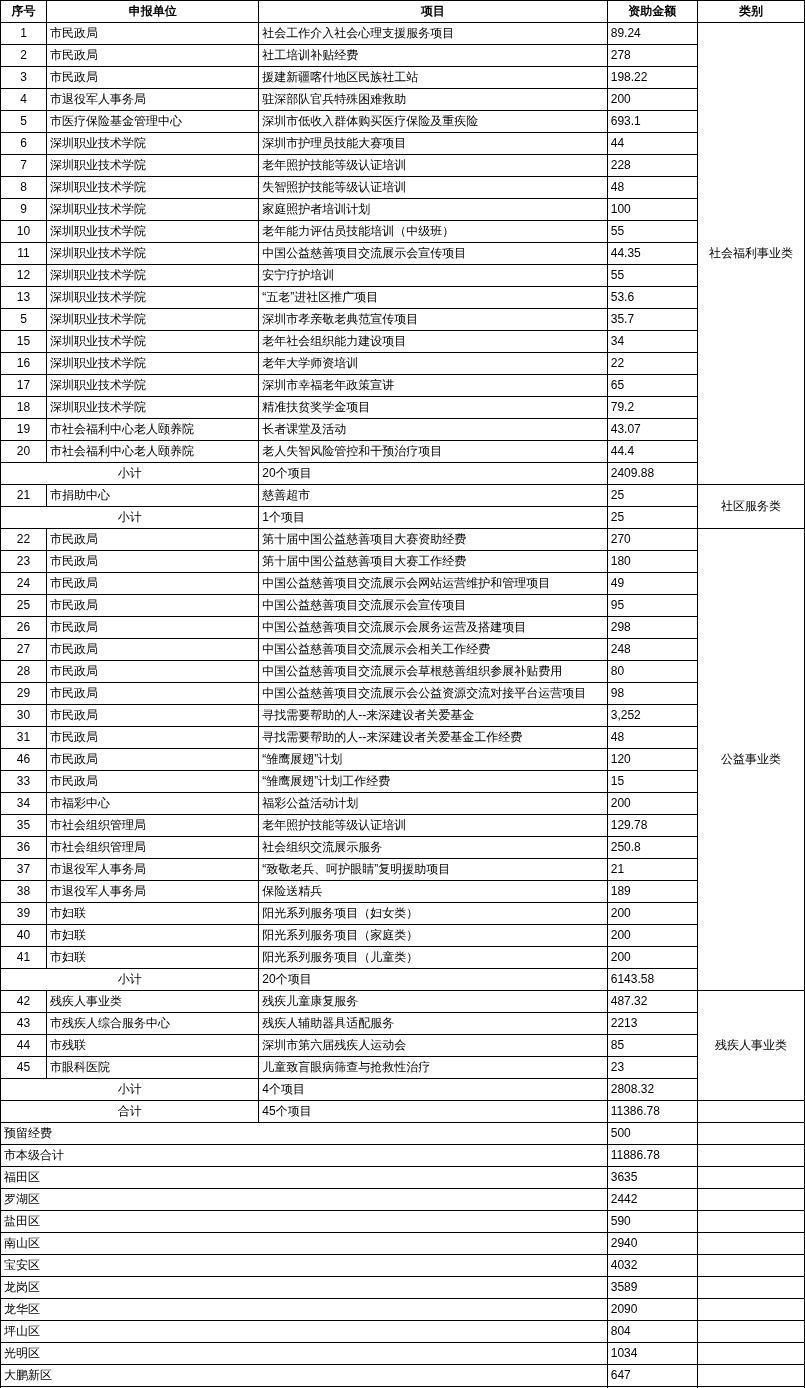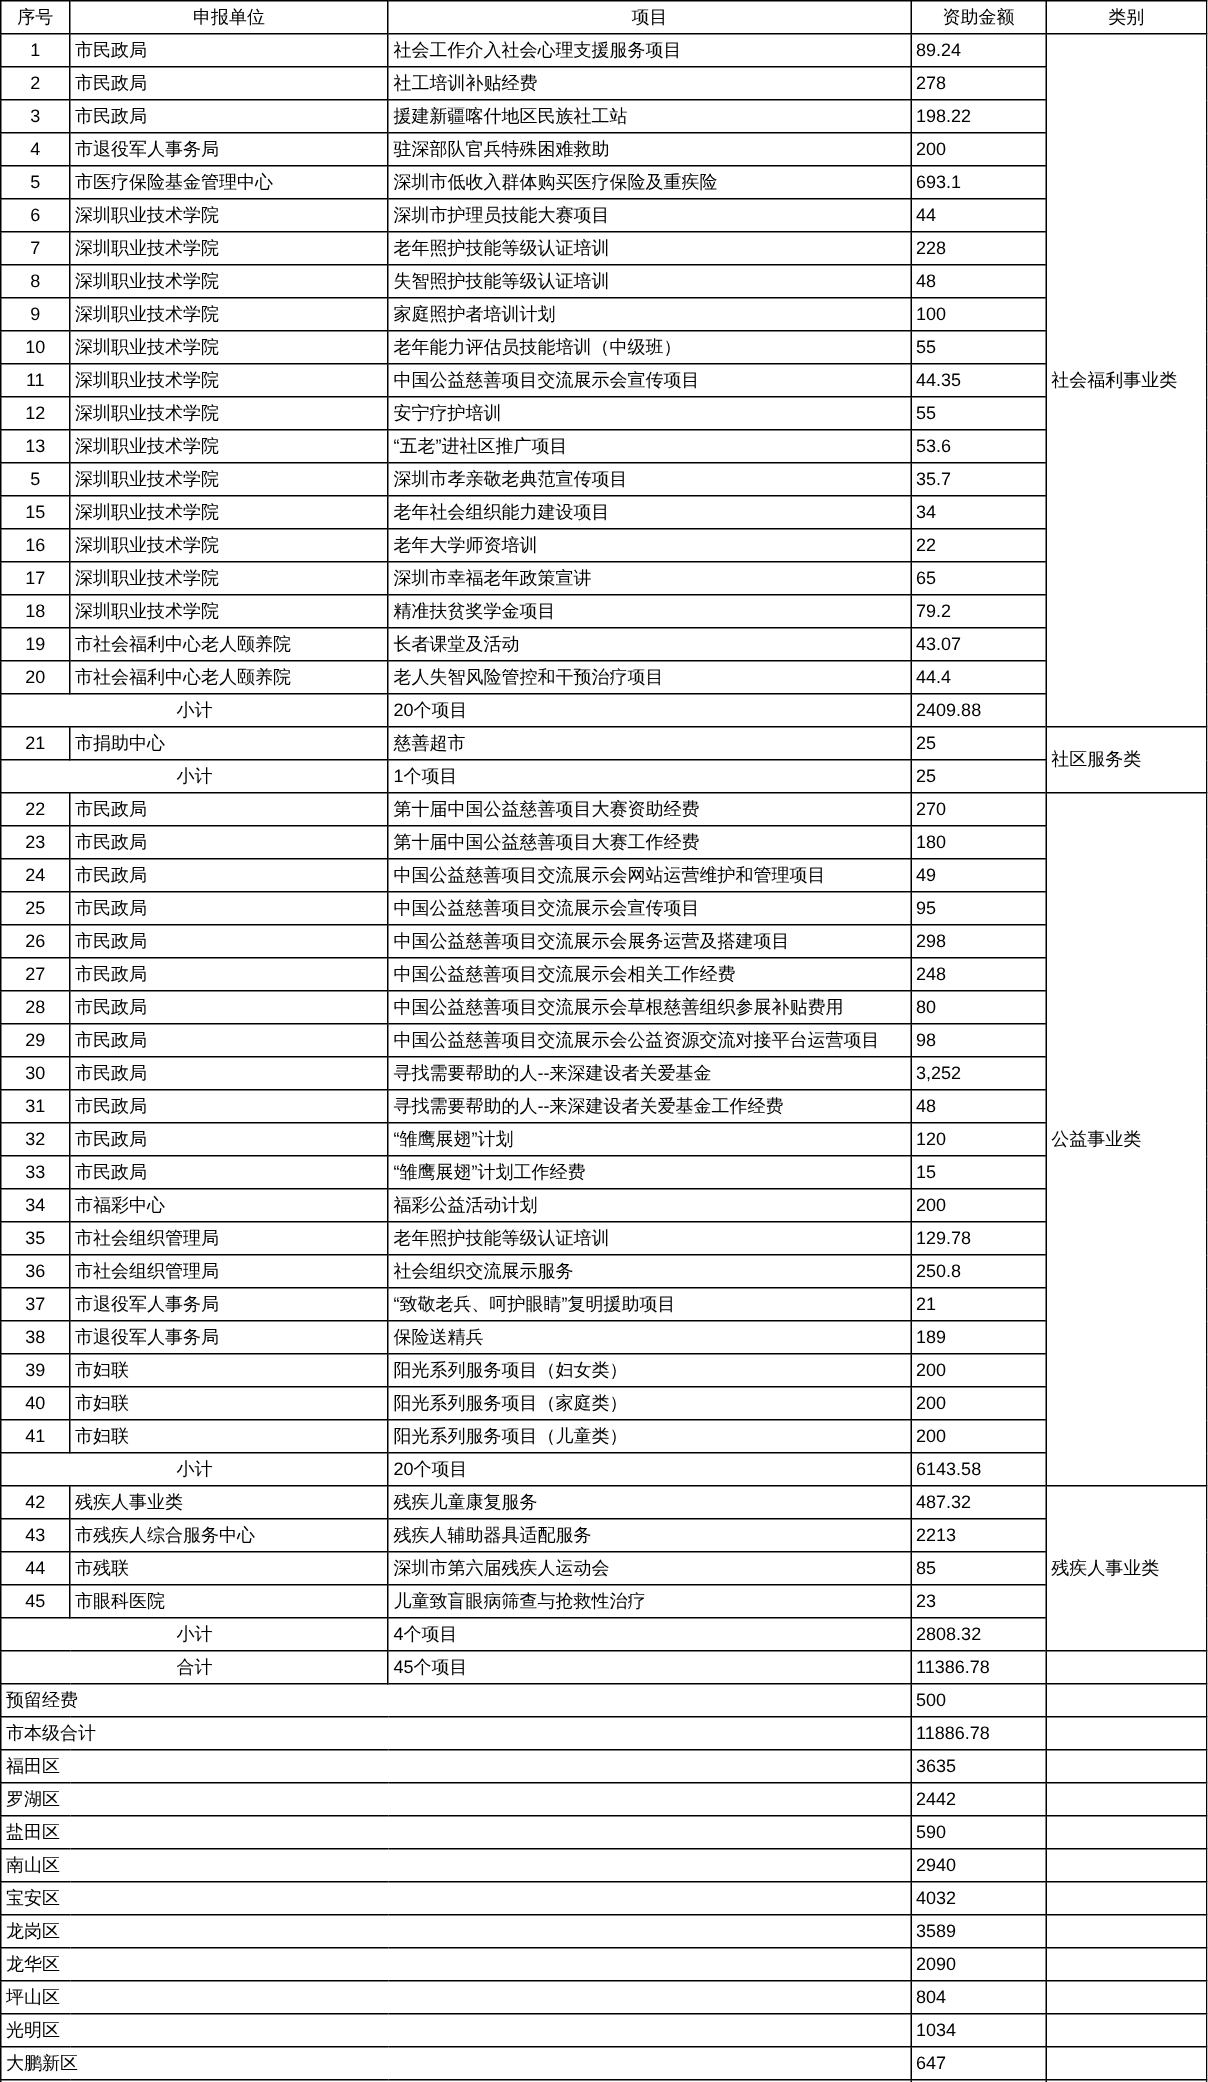--- a/index.html
+++ b/index.html
@@ -28,28 +28,28 @@
     padding: 1px 3px;
     font-size: 12px;
     line-height: 15px;
     height: 19px;
     vertical-align: middle;
     overflow: hidden;
     white-space: nowrap;
   }
   .hdr {
     text-align: center;
-    font-weight: normal;
+    font-weight: bold;
     font-size: 12.5px;
   }
   .c { text-align: center; }
   .l { text-align: left; }
   .b { font-weight: normal; }
   .cat {
-    text-align: left;
+    text-align: center;
     vertical-align: middle;
     font-size: 12.5px;
   }
   .cat-wrap { white-space: normal; line-height: 17px; }
   .num { text-align: left; padding-left: 4px; }
   col.c1 { width: 46px; }
   col.c2 { width: 212px; }
   col.c3 { width: 348px; }
   col.c4 { width: 90px; }
   col.c5 { width: 107px; }
@@ -269,21 +269,21 @@
           <td class="l">寻找需要帮助的人--来深建设者关爱基金</td>
           <td class="num">3,252</td>
         </tr>
         <tr>
           <td class="c">31</td>
           <td class="l">市民政局</td>
           <td class="l">寻找需要帮助的人--来深建设者关爱基金工作经费</td>
           <td class="num">48</td>
         </tr>
         <tr>
-          <td class="c">32</td>
+          <td class="c">46</td>
           <td class="l">市民政局</td>
           <td class="l">“雏鹰展翅”计划</td>
           <td class="num">120</td>
         </tr>
         <tr>
           <td class="c">33</td>
           <td class="l">市民政局</td>
           <td class="l">“雏鹰展翅”计划工作经费</td>
           <td class="num">15</td>
         </tr>

